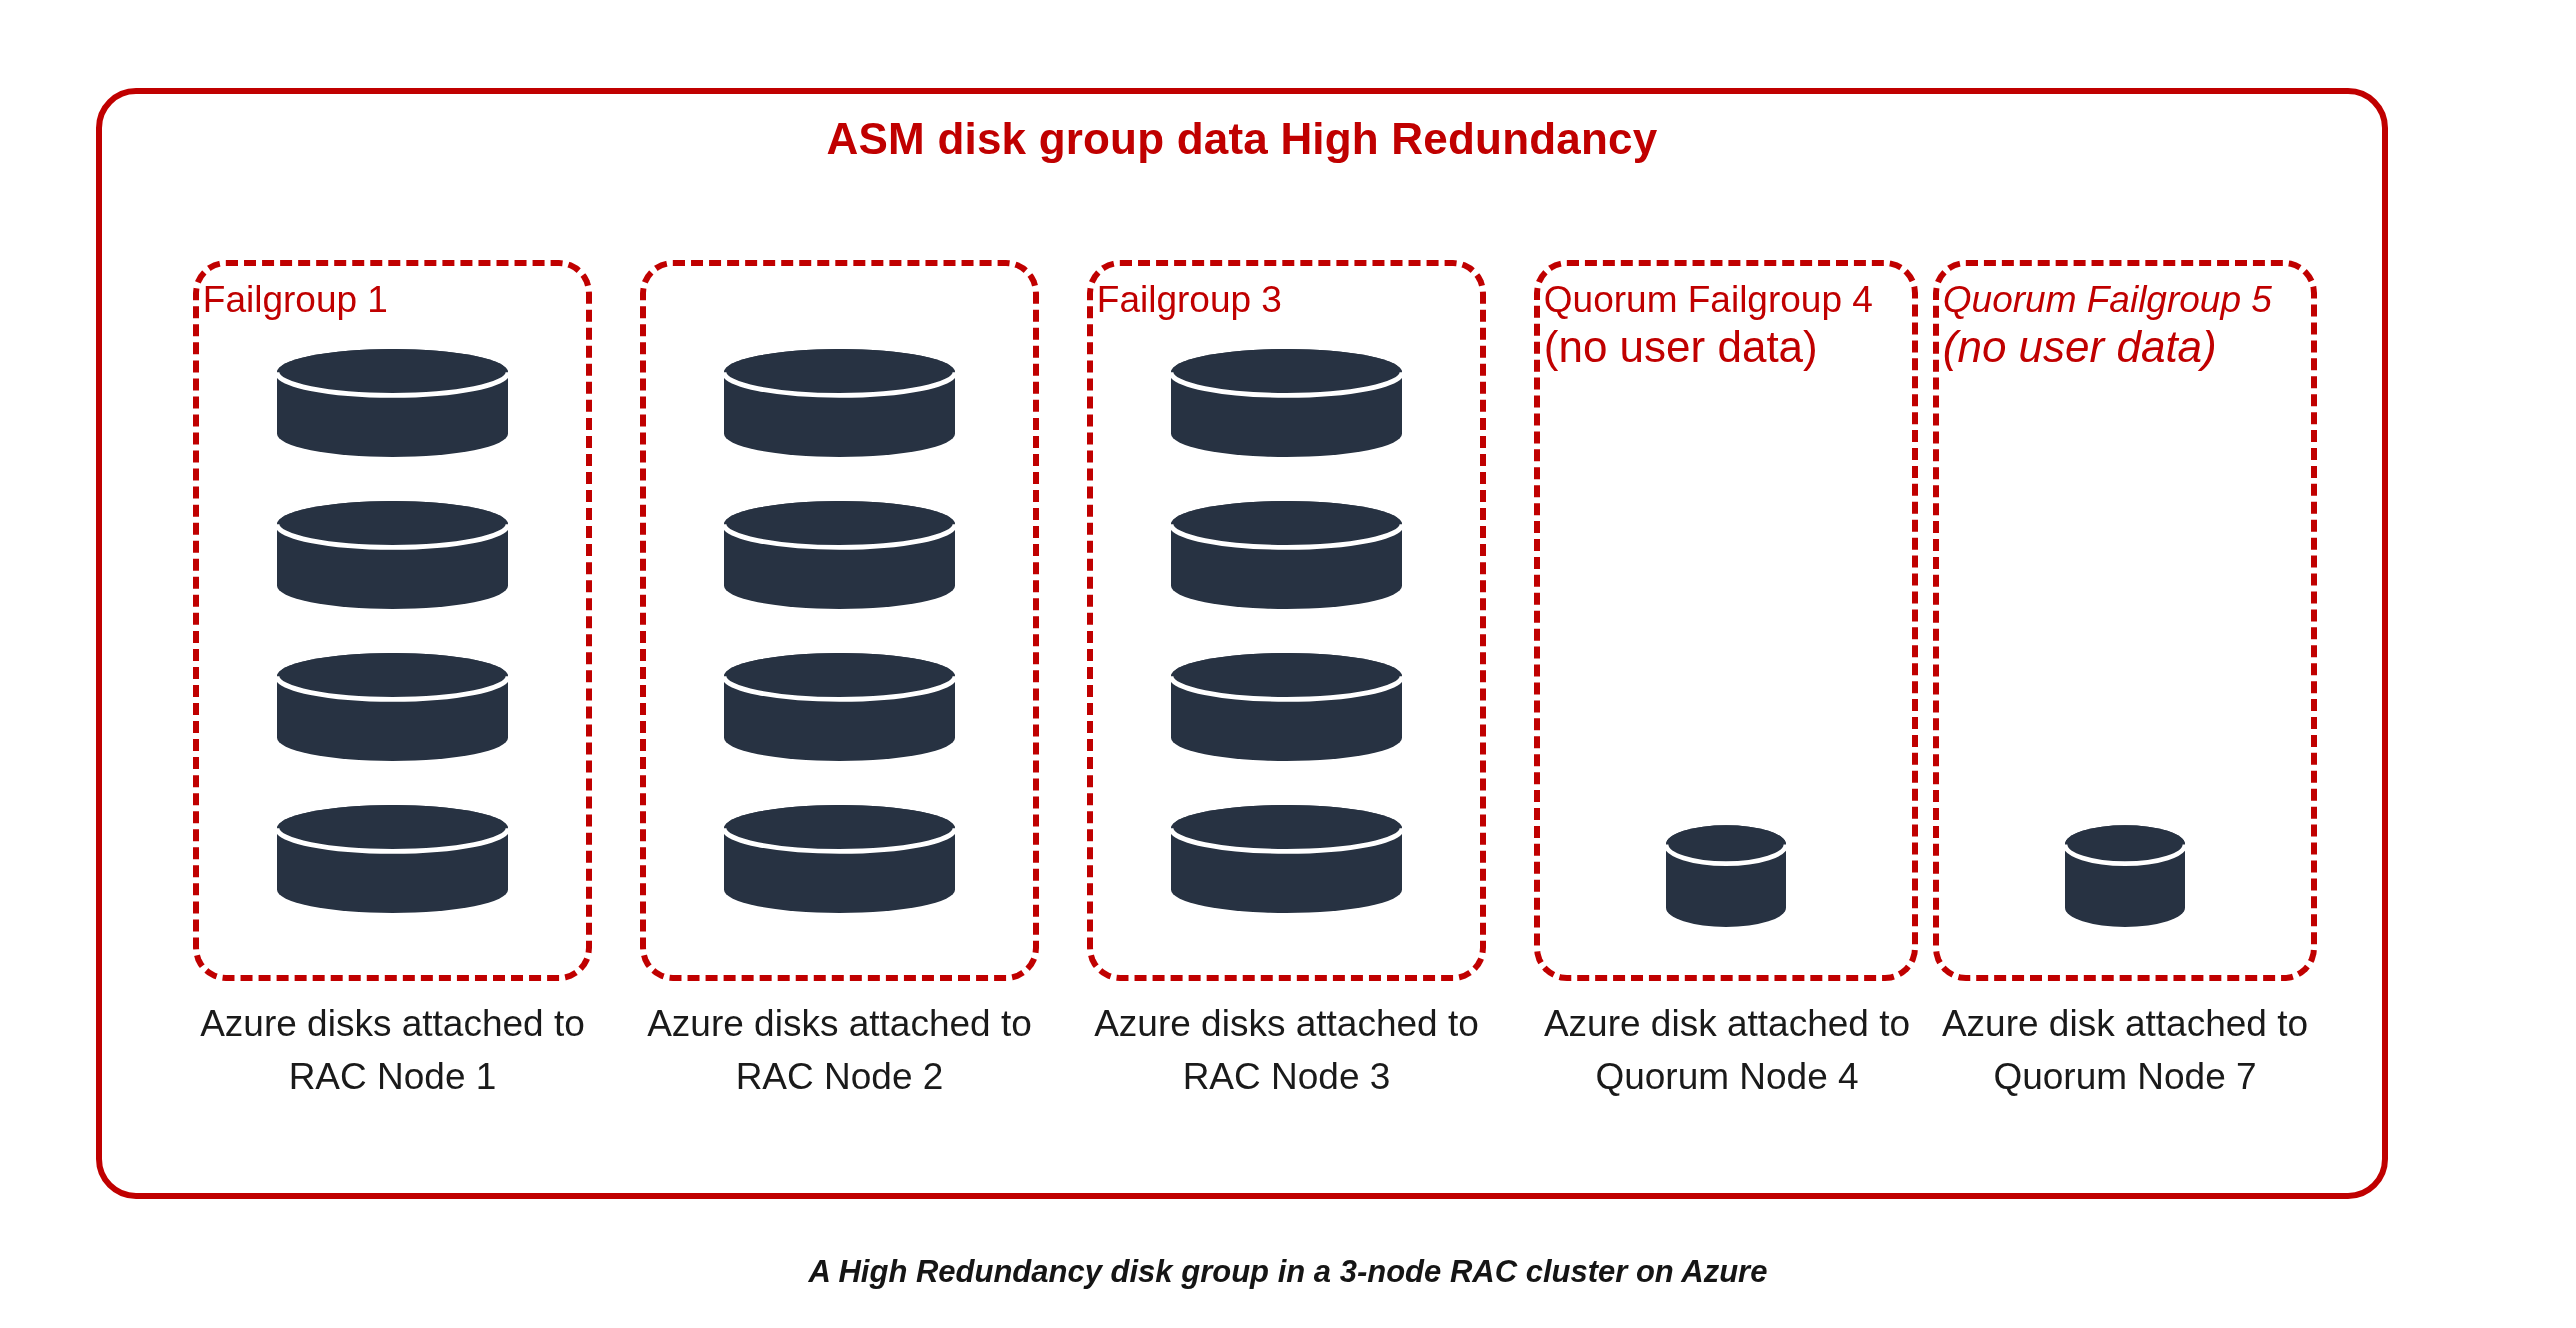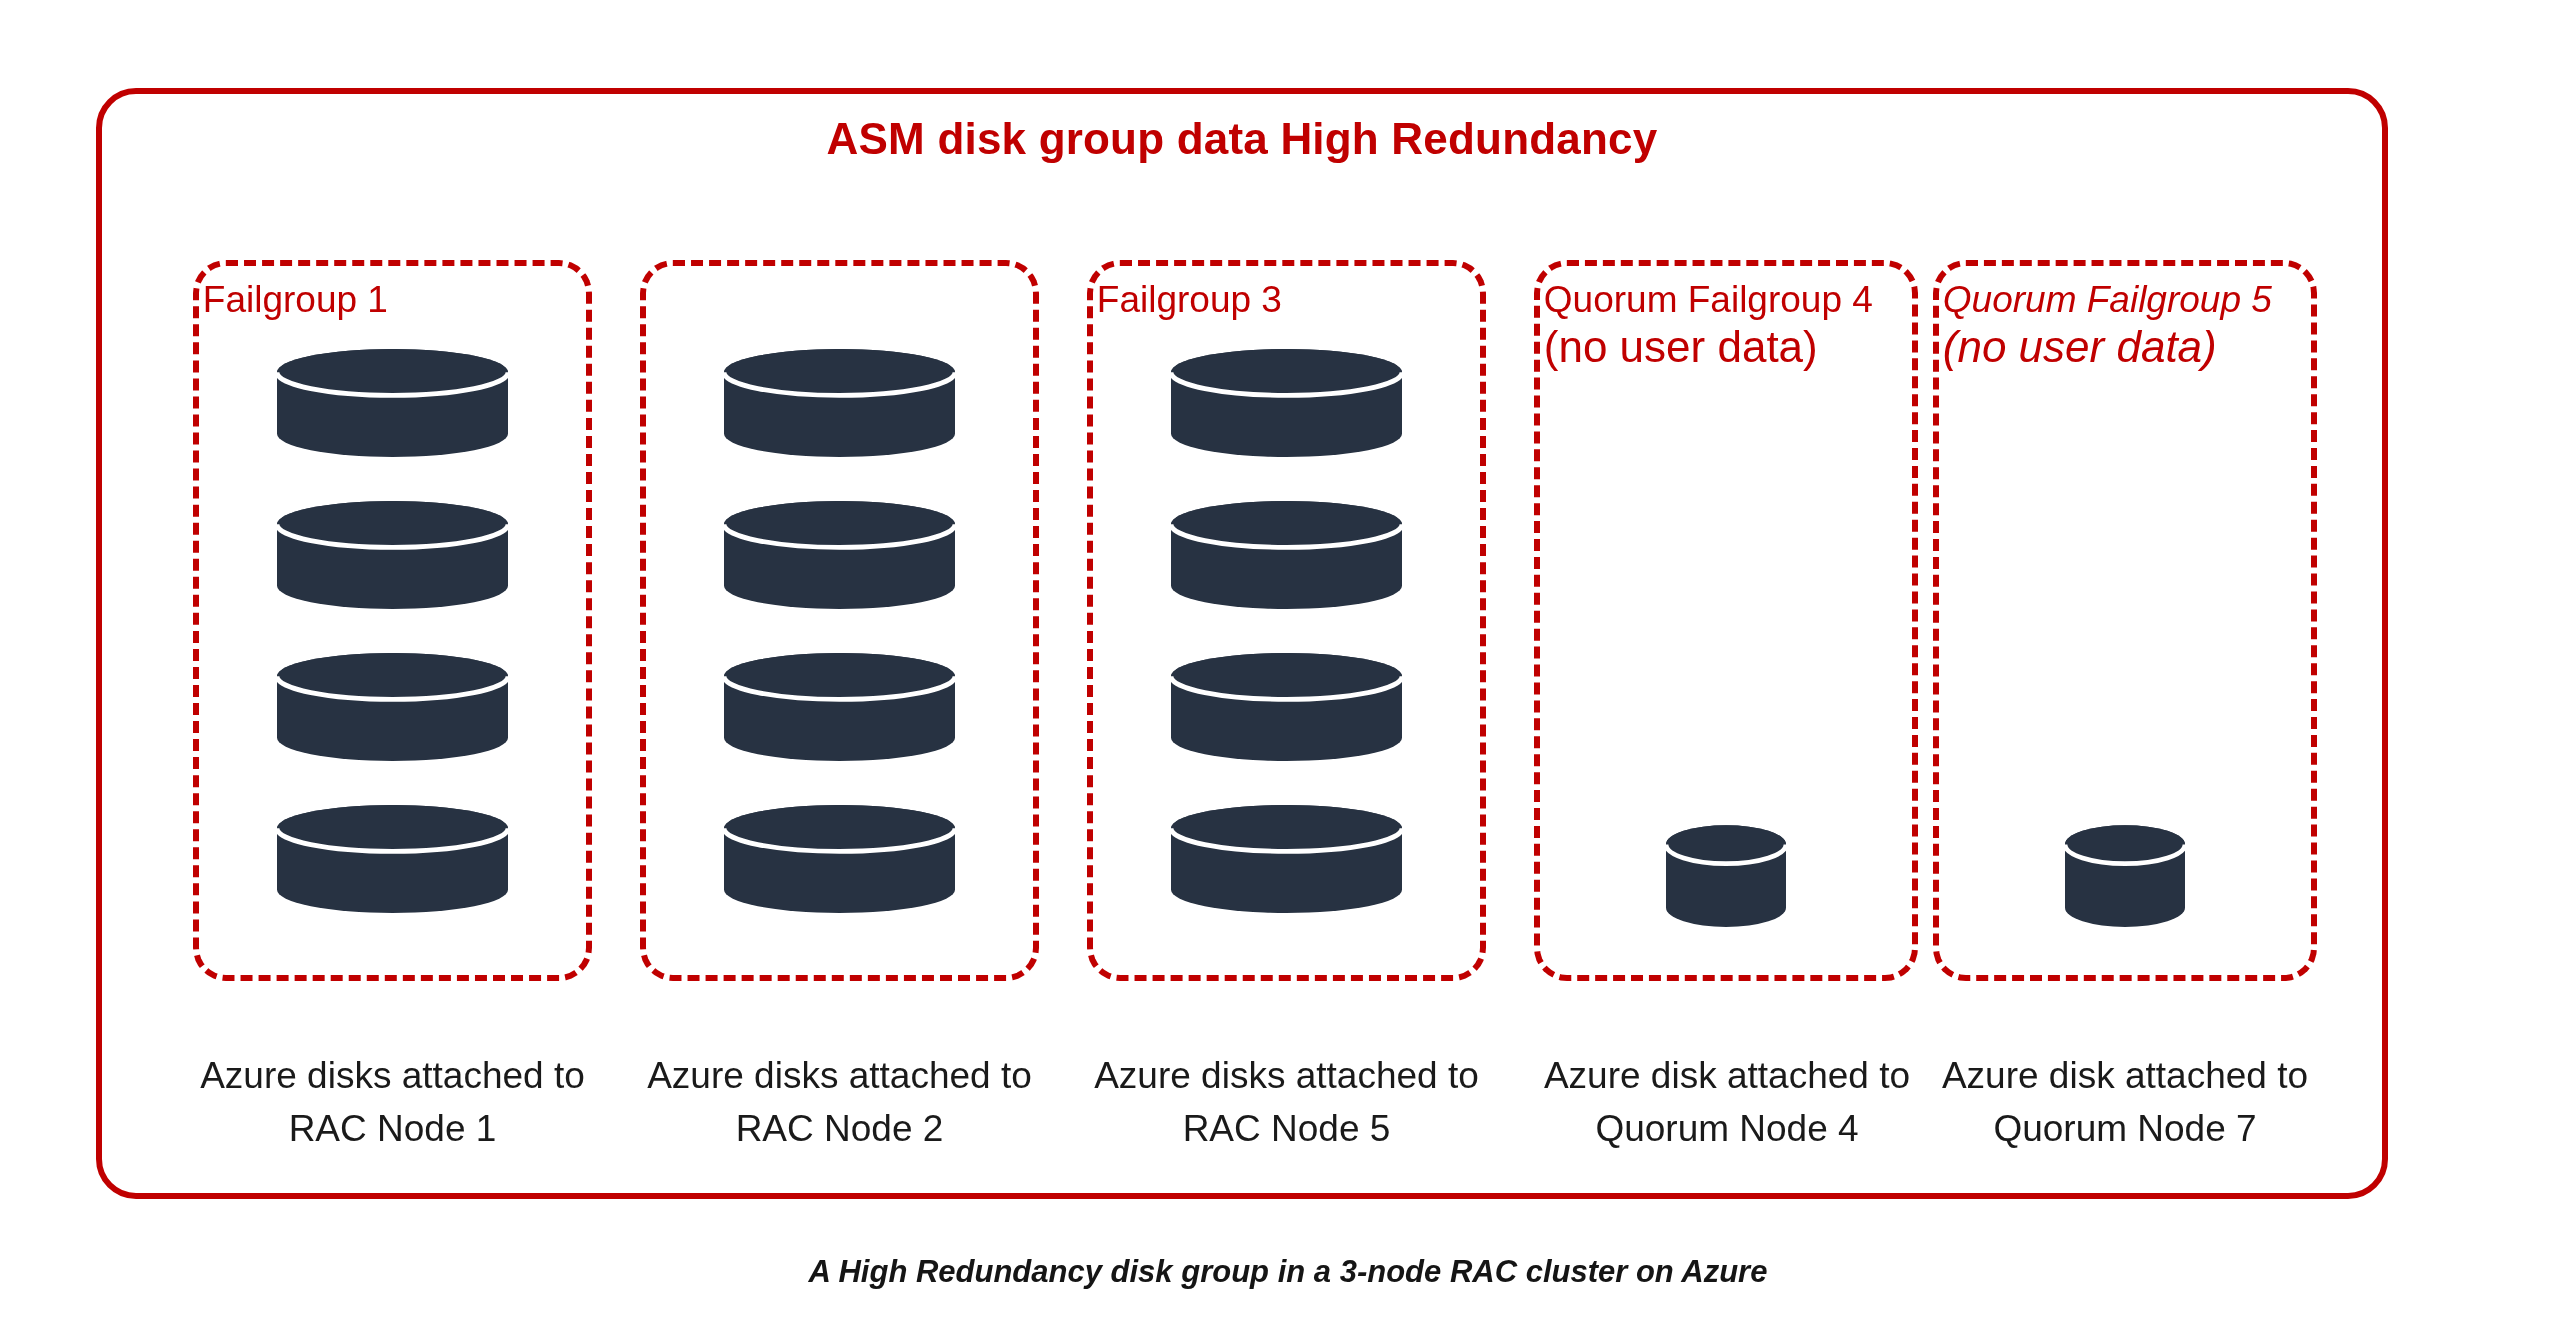--- a/index.html
+++ b/index.html
@@ -112,21 +112,21 @@
   .disk {
     display: block;
     margin-bottom: 44px;
   }
   .disk:last-child { margin-bottom: 0; }
 
   
   .caption-row {
     position: absolute;
     left: 0;
-    top: 956px;          
+    top: 904px;          
     width: 100%;
     height: 183px;
     padding-left: 21px;
   }
   .node-caption {
     position: absolute;
     top: 0;
     text-align: center;
     color: #1a1a1a;
     font-size: 37px;
@@ -270,21 +270,21 @@
             <path d="M0,20 a62.5,20 0 0 0 125,0" fill="none" stroke="#FFFFFF" stroke-width="5"></path>
           </svg>
         </div>
       </div>
 
     </div>
 
     <div class="caption-row">
       <div class="node-caption nc-1">Azure disks attached to RAC Node 1</div>
       <div class="node-caption nc-2">Azure disks attached to RAC Node 2</div>
-      <div class="node-caption nc-3">Azure disks attached to RAC Node 5</div>
+      <div class="node-caption nc-3">Azure disks attached to RAC Node 3</div>
       <div class="node-caption nc-4">Azure disk attached to Quorum Node 4</div>
       <div class="node-caption nc-5">Azure disk attached to Quorum Node 7</div>
     </div>
 
   </div>
 
   <div class="figure-caption">A High Redundancy disk group in a 3-node RAC cluster on Azure</div>
 
 </div>
 

